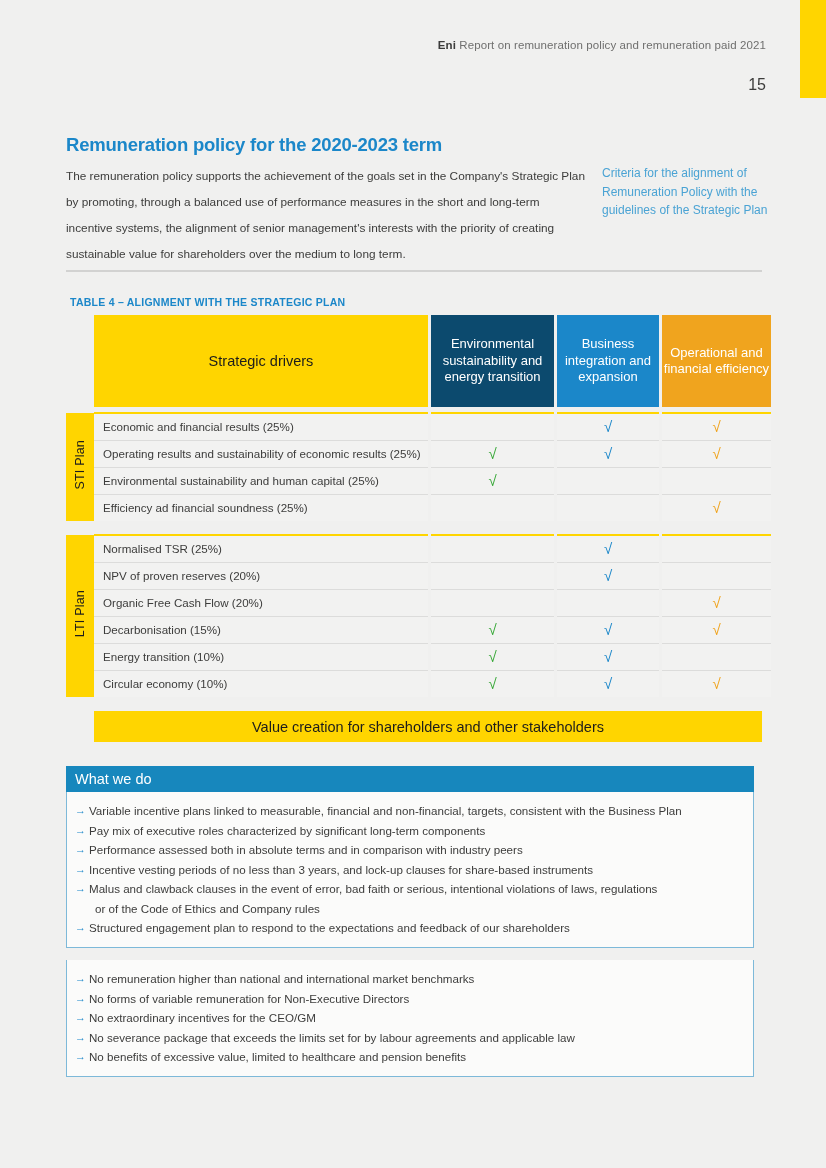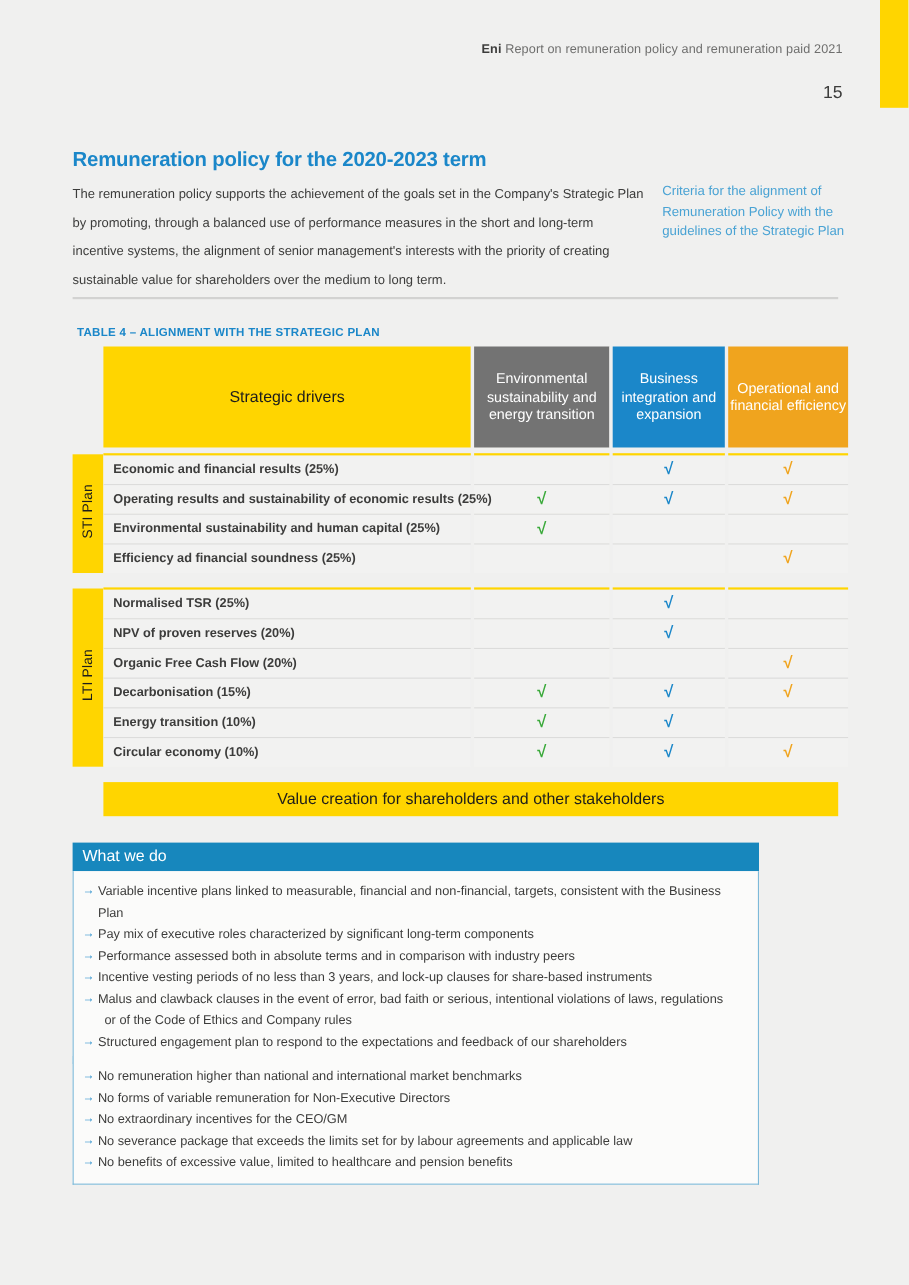--- a/index.html
+++ b/index.html
@@ -98,21 +98,21 @@
     margin-left: 34px;
   }
   .hdr-col {
     color: #ffffff;
     font-size: 13px;
     line-height: 16.5px;
     text-align: center;
     height: 92px;
     padding: 0 4px;
   }
-  .hdr-env { background: #737373; }
+  .hdr-env { background: #0c4a6e; }
   .hdr-bus { background: #1b87c9; }
   .hdr-ope { background: #f0a41e; }
   .gap-col { width: 3px; background: #f0f0ef; padding: 0; }
 
   .spacer-row td { height: 6px; background: #f0f0ef; }
   .spacer-row-lg td { height: 14px; background: #f0f0ef; }
 
   .tab-cell {
     background: #ffd500;
     text-align: center;
@@ -125,21 +125,20 @@
     color: #1d1d1b;
     letter-spacing: .2px;
     white-space: nowrap;
     display: inline-block;
   }
 
   .body-row td.cell {
     background: #f2f2f1;
     height: 27px;
     border-bottom: 1px solid #dcdcdb;
-    font-weight: bold;
   }
   .body-row td.cell-label {
     padding-left: 9px;
     font-size: 11.6px;
     color: #3c3c3b;
     white-space: nowrap;
   }
   .body-row td.cell-mark {
     text-align: center;
     font-size: 15px;
@@ -161,21 +160,21 @@
     height: 31px;
     background: #ffd500;
     color: #1d1d1b;
     font-size: 14.5px;
     display: flex;
     align-items: center;
     justify-content: center;
   }
 
   
-  .panel { position: absolute; left: 66px; width: 624px; }
+  .panel { position: absolute; left: 66px; width: 688px; }
   .panel-head {
     background: #1787bd;
     color: #ffffff;
     font-size: 14.5px;
     height: 26px;
     display: flex;
     align-items: center;
     padding-left: 9px;
   }
   .panel-body {

